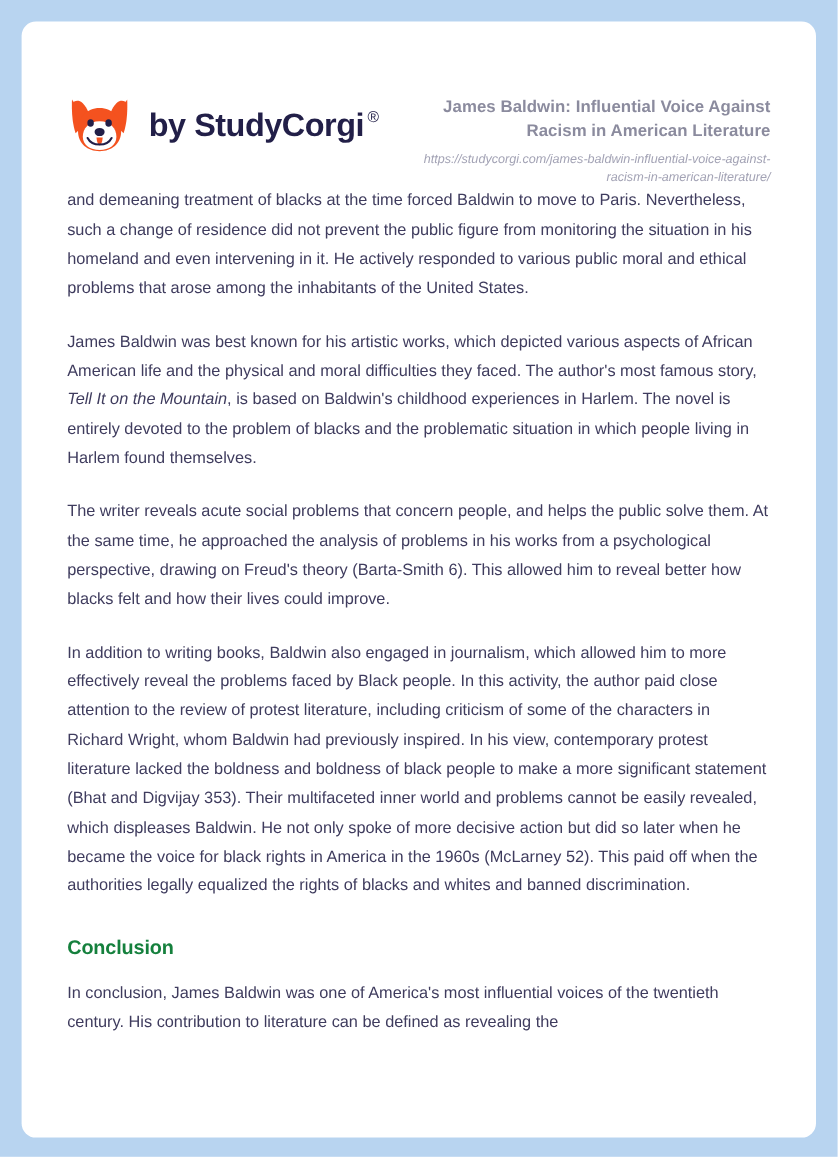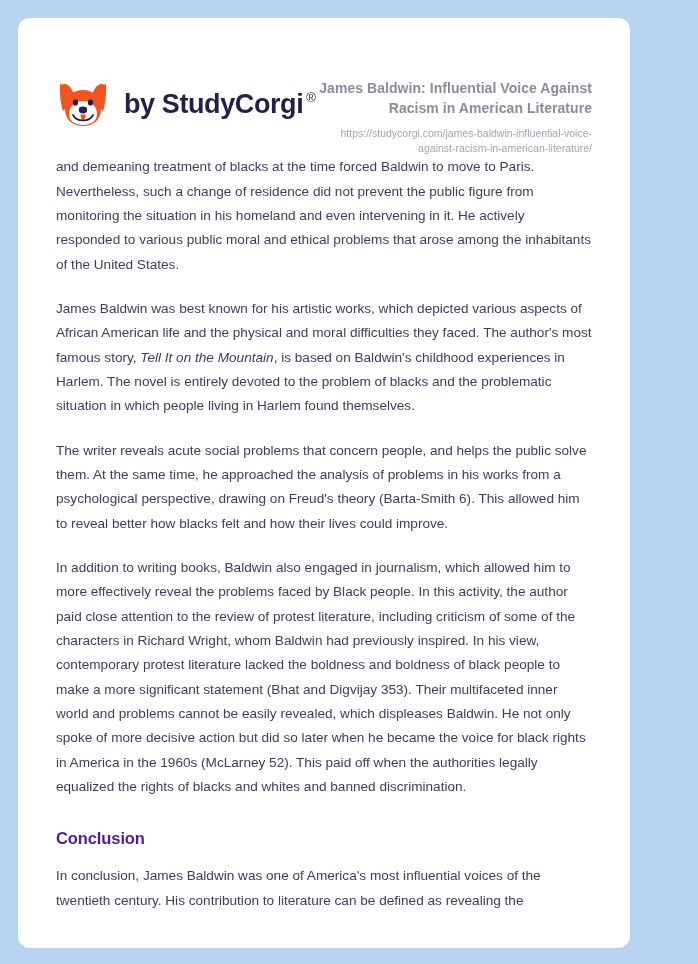--- a/index.html
+++ b/index.html
@@ -9,21 +9,21 @@
     height: 964px;
     background: #b8d4f0;
     font-family: "Liberation Sans", sans-serif;
     overflow: hidden;
   }
 
   .page-card {
     position: absolute;
     left: 18px;
     top: 18px;
-    width: 612px;
+    width: 662px;
     height: 930px;
     background: #ffffff;
     border-radius: 12px;
     overflow: hidden;
   }
 
   
   .doc-header {
     display: flex;
     align-items: flex-start;
@@ -73,20 +73,21 @@
     line-height: 1.45;
     letter-spacing: 0.05px;
   }
 
   .doc-url {
     font-size: 10.5px;
     color: #a3a3b5;
     line-height: 1.42;
     margin-top: 7px;
     word-break: break-word;
+    font-style: italic;
   }
 
   
   .doc-body {
     padding: 0 38px;
   }
 
   .doc-body p {
     font-size: 13.6px;
     line-height: 1.79;
@@ -95,21 +96,21 @@
     text-align: left;
   }
 
   .doc-body p:last-child { margin-bottom: 0; }
 
   .doc-body em { font-style: italic; }
 
   .section-heading {
     font-size: 16.5px;
     font-weight: bold;
-    color: #4c1d95;
+    color: #15803d;
     margin-top: 30px;
     margin-bottom: 16px;
     letter-spacing: -0.1px;
   }
 </style>
 </head>
 <body>
 
 <div class="page-card">
 

